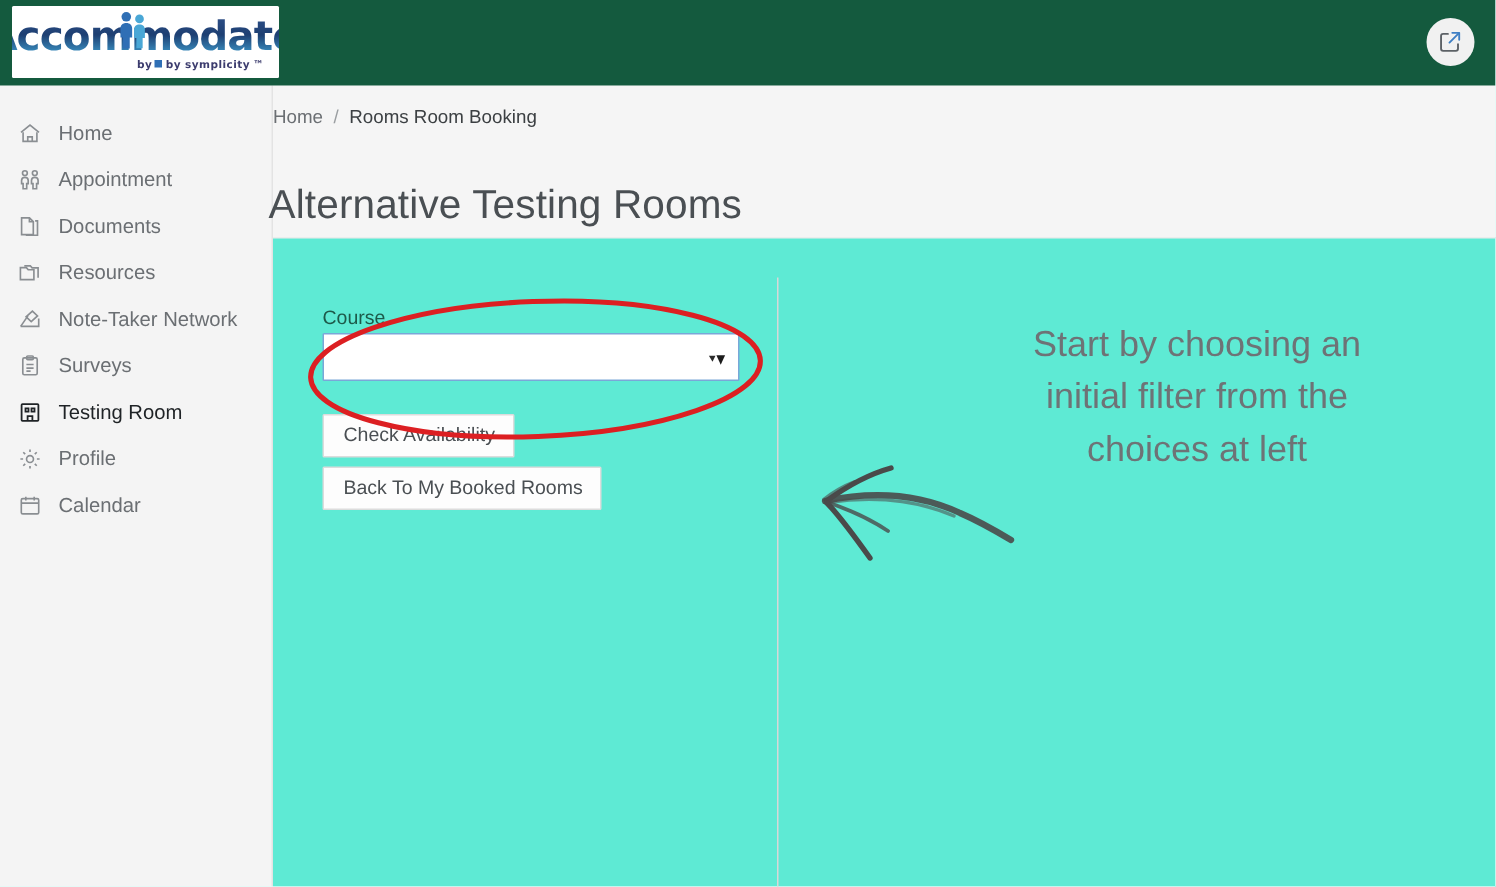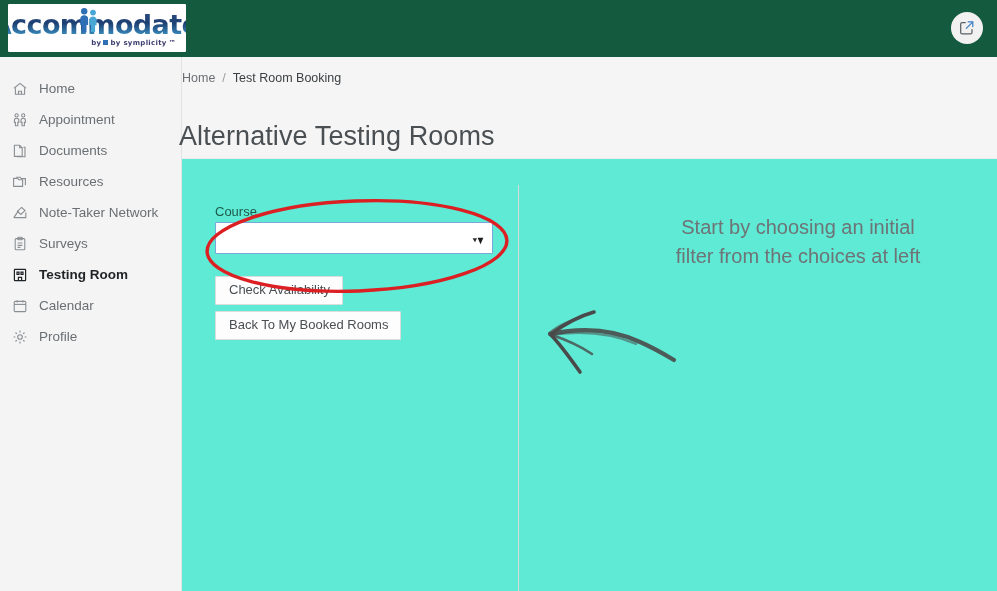--- a/index.html
+++ b/index.html
@@ -110,21 +110,21 @@
     color: #6b6f73;
     font-size: 13.5px;
   }
   .nav-item .ico {
     width: 17px; height: 17px;
     display: flex; align-items: center; justify-content: center;
     flex: 0 0 17px;
   }
   .nav-item.active {
     color: #1f2326;
-    font-weight: bold;
+    font-weight: normal;
   }
   .nav-item.active .ico svg { stroke: #1f2326; }
 
   
   .main {
     position: absolute;
     left: 182px; top: 57px;
     width: 815px; height: 534px;
     background: #f5f5f5;
   }
@@ -234,21 +234,21 @@
   .empty-col {
     position: relative;
     flex: 1;
     display: block;
   }
   .empty-msg {
     position: absolute;
     left: 0; right: 0;
     top: 54px;
     text-align: center;
-    font-size: 20px;
+    font-size: 24px;
     line-height: 1.45;
     color: #6e7376;
     width: 260px;
     margin: 0 auto;
     margin-left: 150px;
   }
   .arrow-doodle {
     position: absolute;
     left: 14px;
     top: 143px;
@@ -373,45 +373,45 @@
           <path d="M5 5.2h2v2.2H5zM9 5.2h2v2.2H9z"></path>
           <path d="M6.4 13.6v-3.2h3.2v3.2"></path>
         </svg>
       </span>
       <span>Testing Room</span>
     </div>
 
     <div class="nav-item">
       <span class="ico">
         <svg width="16" height="16" viewBox="0 0 16 16" fill="none" stroke="#8a8e92" stroke-width="1.1">
+          <circle cx="8" cy="8" r="2.3"></circle>
+          <path d="M8 1.6v1.8M8 12.6v1.8M1.6 8h1.8M12.6 8h1.8M3.5 3.5l1.3 1.3M11.2 11.2l1.3 1.3M12.5 3.5l-1.3 1.3M4.8 11.2l-1.3 1.3"></path>
+        </svg>
+      </span>
+      <span>Profile</span>
+    </div>
+
+    <div class="nav-item">
+      <span class="ico">
+        <svg width="16" height="16" viewBox="0 0 16 16" fill="none" stroke="#8a8e92" stroke-width="1.1">
           <rect x="2.2" y="3.4" width="11.6" height="10.2" rx="1"></rect>
           <path d="M2.2 6.4h11.6"></path>
           <path d="M5.2 2.2v2.4M10.8 2.2v2.4"></path>
         </svg>
       </span>
       <span>Calendar</span>
     </div>
-
-    <div class="nav-item">
-      <span class="ico">
-        <svg width="16" height="16" viewBox="0 0 16 16" fill="none" stroke="#8a8e92" stroke-width="1.1">
-          <circle cx="8" cy="8" r="2.3"></circle>
-          <path d="M8 1.6v1.8M8 12.6v1.8M1.6 8h1.8M12.6 8h1.8M3.5 3.5l1.3 1.3M11.2 11.2l1.3 1.3M12.5 3.5l-1.3 1.3M4.8 11.2l-1.3 1.3"></path>
-        </svg>
-      </span>
-      <span>Profile</span>
-    </div>
   </div>
 
   <div class="main">
 
     <div class="breadcrumb" style="left:0; padding-left:0;">
       <span class="crumb-home" style="margin-left:0;">Home</span>
       <span class="crumb-sep">/</span>
-      <span class="crumb-cur">Test Room Booking</span>
+      <span class="crumb-cur">Rooms Room Booking</span>
     </div>
 
     <h1 class="page-title">Alternative Testing Rooms</h1>
 
     <div class="card">
       <div class="card-inner">
 
         <div class="filter-col">
           <label class="field-label">Course</label>
 

